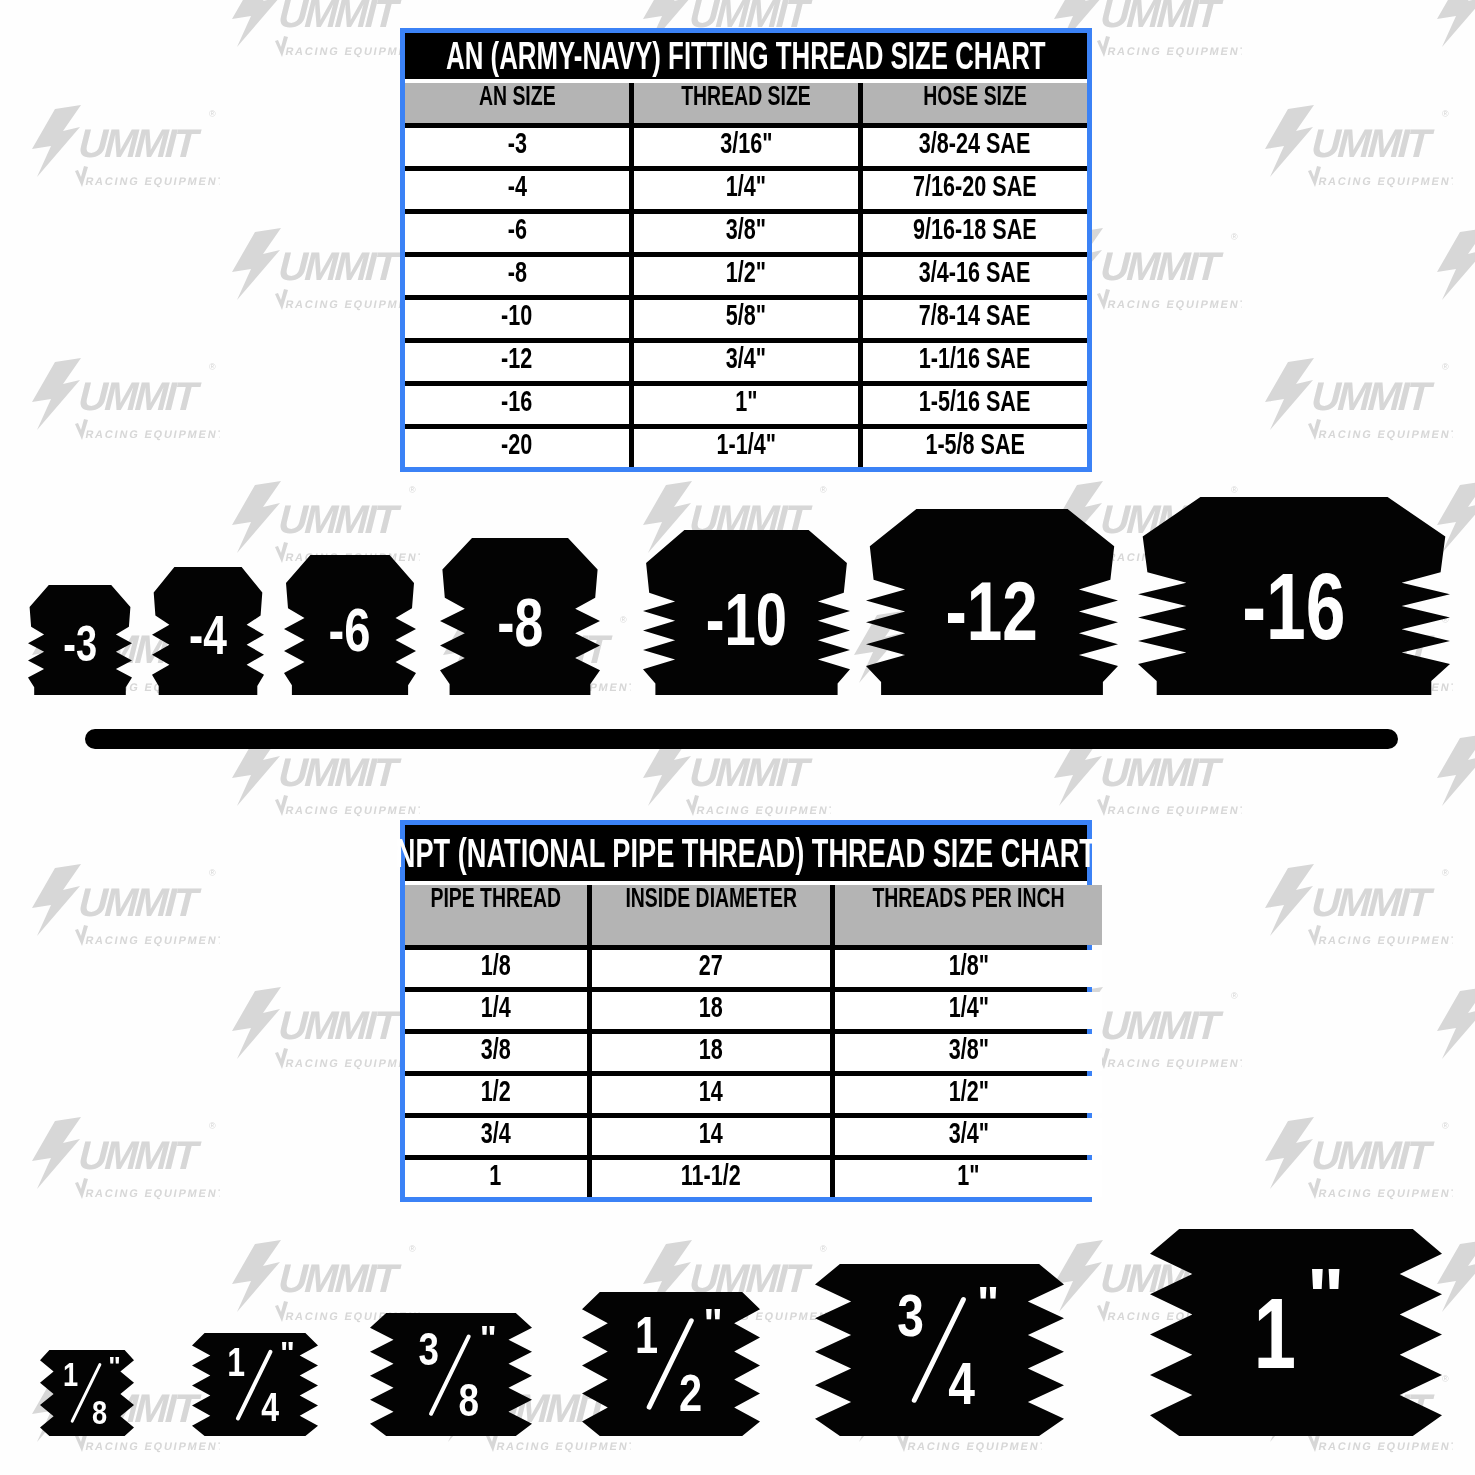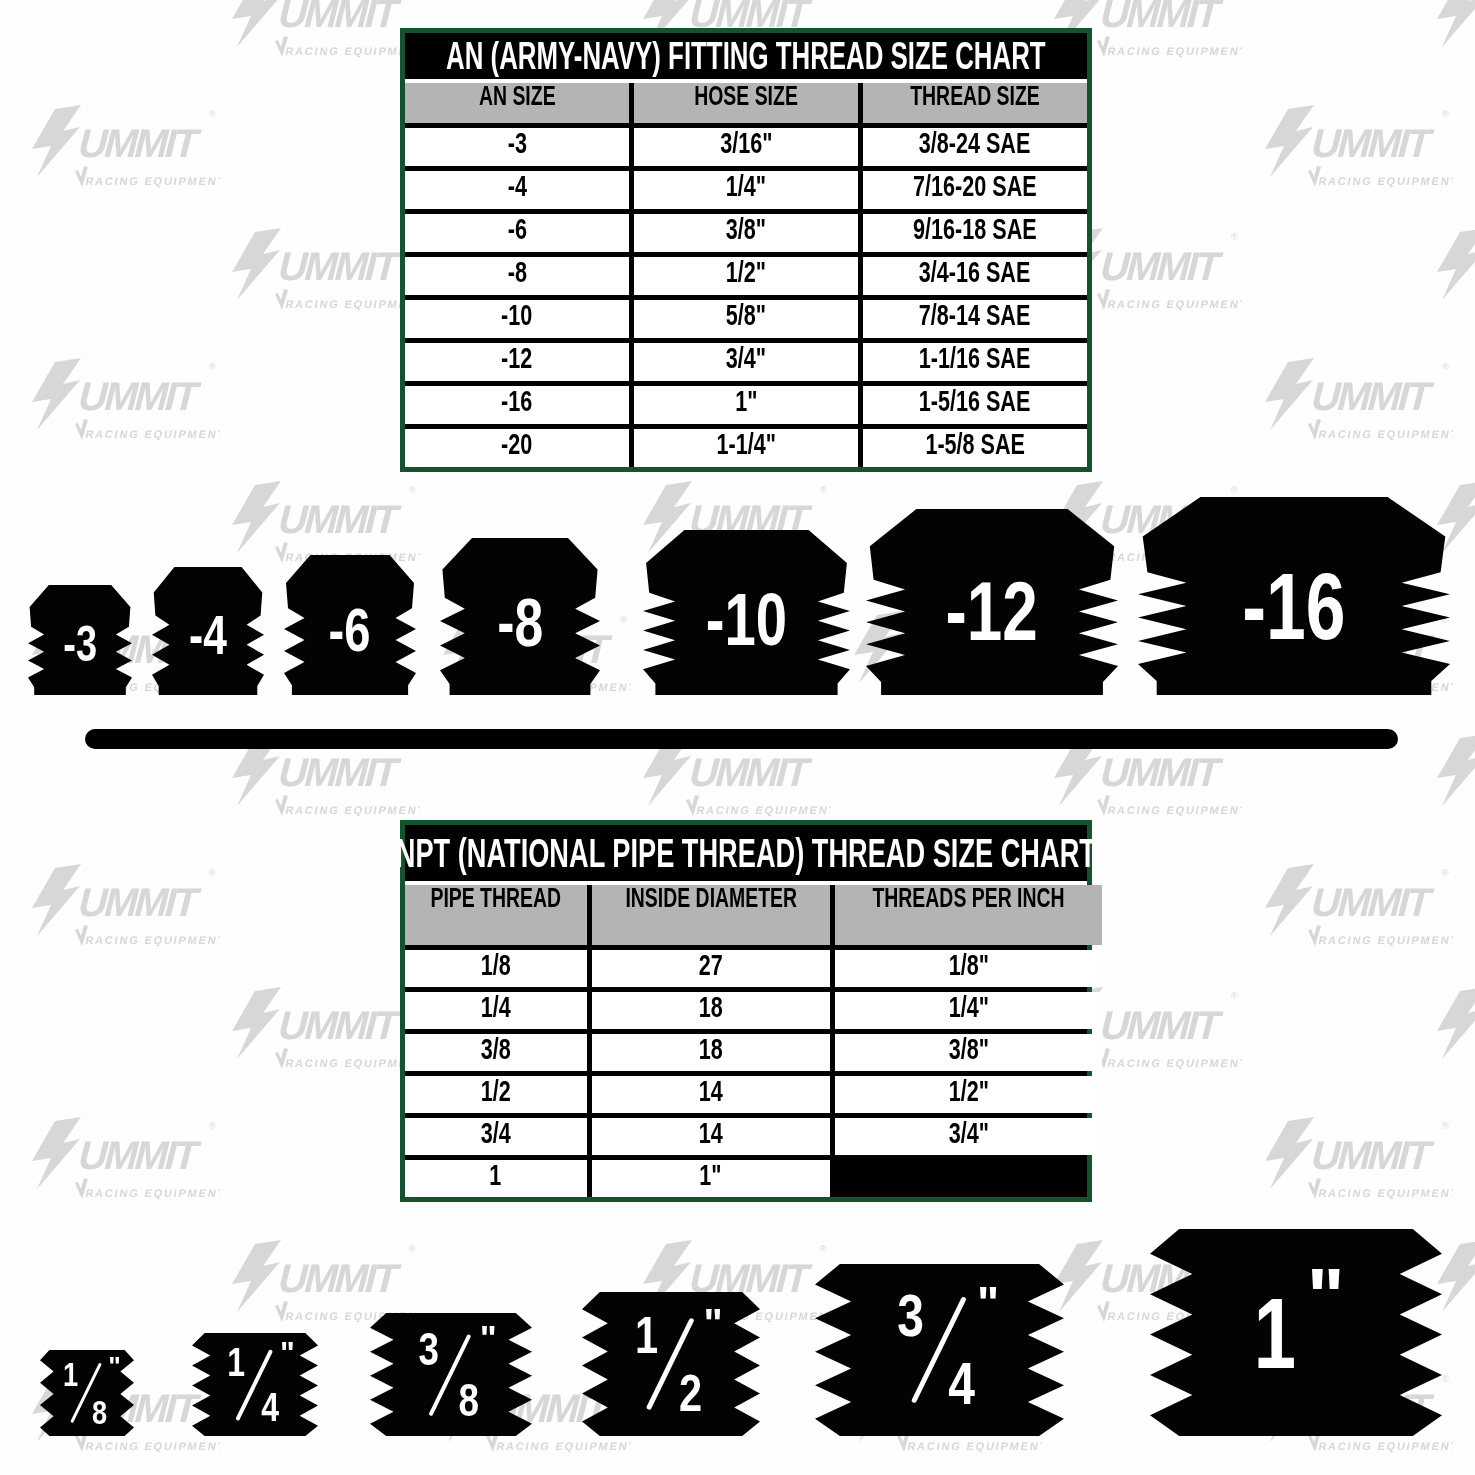--- a/index.html
+++ b/index.html
@@ -7,21 +7,21 @@
     position:relative;width:1475px;height:1475px;margin:0 auto;
     background:#fefefe;overflow:hidden;
     font-family:"Liberation Sans",sans-serif;
   }
   
   #watermark-layer{position:absolute;inset:0;z-index:0;}
   .wm{position:absolute;width:195px;height:86px;}
   
   .tablebox{
     position:absolute;left:400px;width:692px;z-index:2;
-    border:5px solid #14532d;background:#fff;box-sizing:border-box;
+    border:5px solid #3b82f6;background:#fff;box-sizing:border-box;
   }
   .tablebox.an{top:28px;}
   .tablebox.npt{top:820px;}
   .ttl{
     background:#000;color:#fff;display:flex;align-items:center;justify-content:center;
     margin-bottom:4px;
   }
   .an .ttl{height:46px;font-size:38px;}
   .npt .ttl{height:56px;font-size:40px;}
   .ttl .cnd{transform:scaleX(0.68);}
@@ -697,24 +697,24 @@
 
   <section class="tablebox an">
     <div class="ttl">
       <span class="cnd">AN (ARMY-NAVY) FITTING THREAD SIZE CHART</span>
     </div>
     <div class="grid" id="an-grid">
         <div class="cell hdr">
           <span class="cnd">AN SIZE</span>
         </div>
         <div class="cell hdr">
+          <span class="cnd">THREAD SIZE</span>
+        </div>
+        <div class="cell hdr">
           <span class="cnd">HOSE SIZE</span>
-        </div>
-        <div class="cell hdr">
-          <span class="cnd">THREAD SIZE</span>
         </div>
         <div class="cell">
           <span class="cnd">-3</span>
         </div>
         <div class="cell">
           <span class="cnd">3/16"</span>
         </div>
         <div class="cell">
           <span class="cnd">3/8-24 SAE</span>
         </div>
@@ -901,20 +901,23 @@
         <div class="cell">
           <span class="cnd">14</span>
         </div>
         <div class="cell">
           <span class="cnd">3/4"</span>
         </div>
         <div class="cell">
           <span class="cnd">1</span>
         </div>
         <div class="cell">
+          <span class="cnd">11-1/2</span>
+        </div>
+        <div class="cell">
           <span class="cnd">1"</span>
         </div>
       </div>
   </section>
 
   <div id="npt-fittings">
       <div class="fitting npt" style="left: 40px; top: 1350px; width: 94px; height: 86px;">
         <svg width="94" height="86" viewBox="0 0 94 86">
           <polygon points="84.6,0 94,10.3 80.4,21.5 94,32.7 80.4,43.9 94,55 80.4,66.2 94,77.4 84.6,86 9.4,86 0,77.4 13.6,66.2 0,55 13.6,43.9 0,32.7 13.6,21.5 0,10.3 9.4,0" fill="#030303"></polygon>
         </svg>

